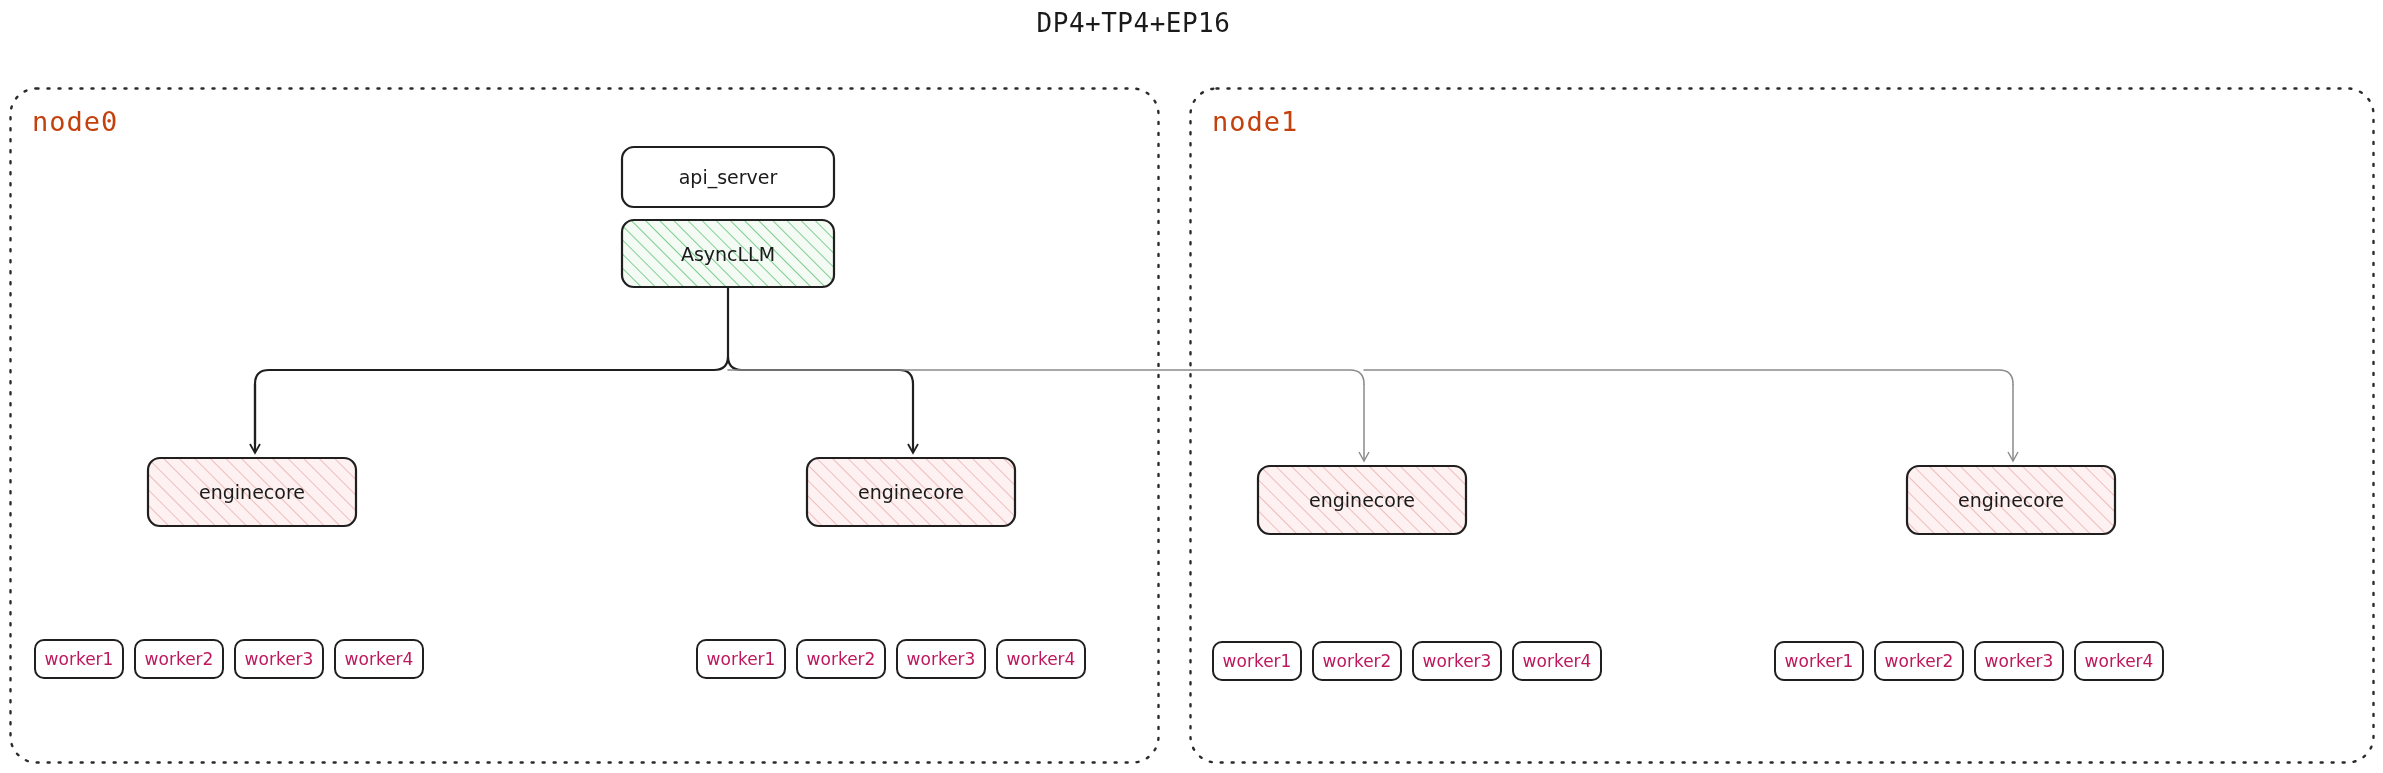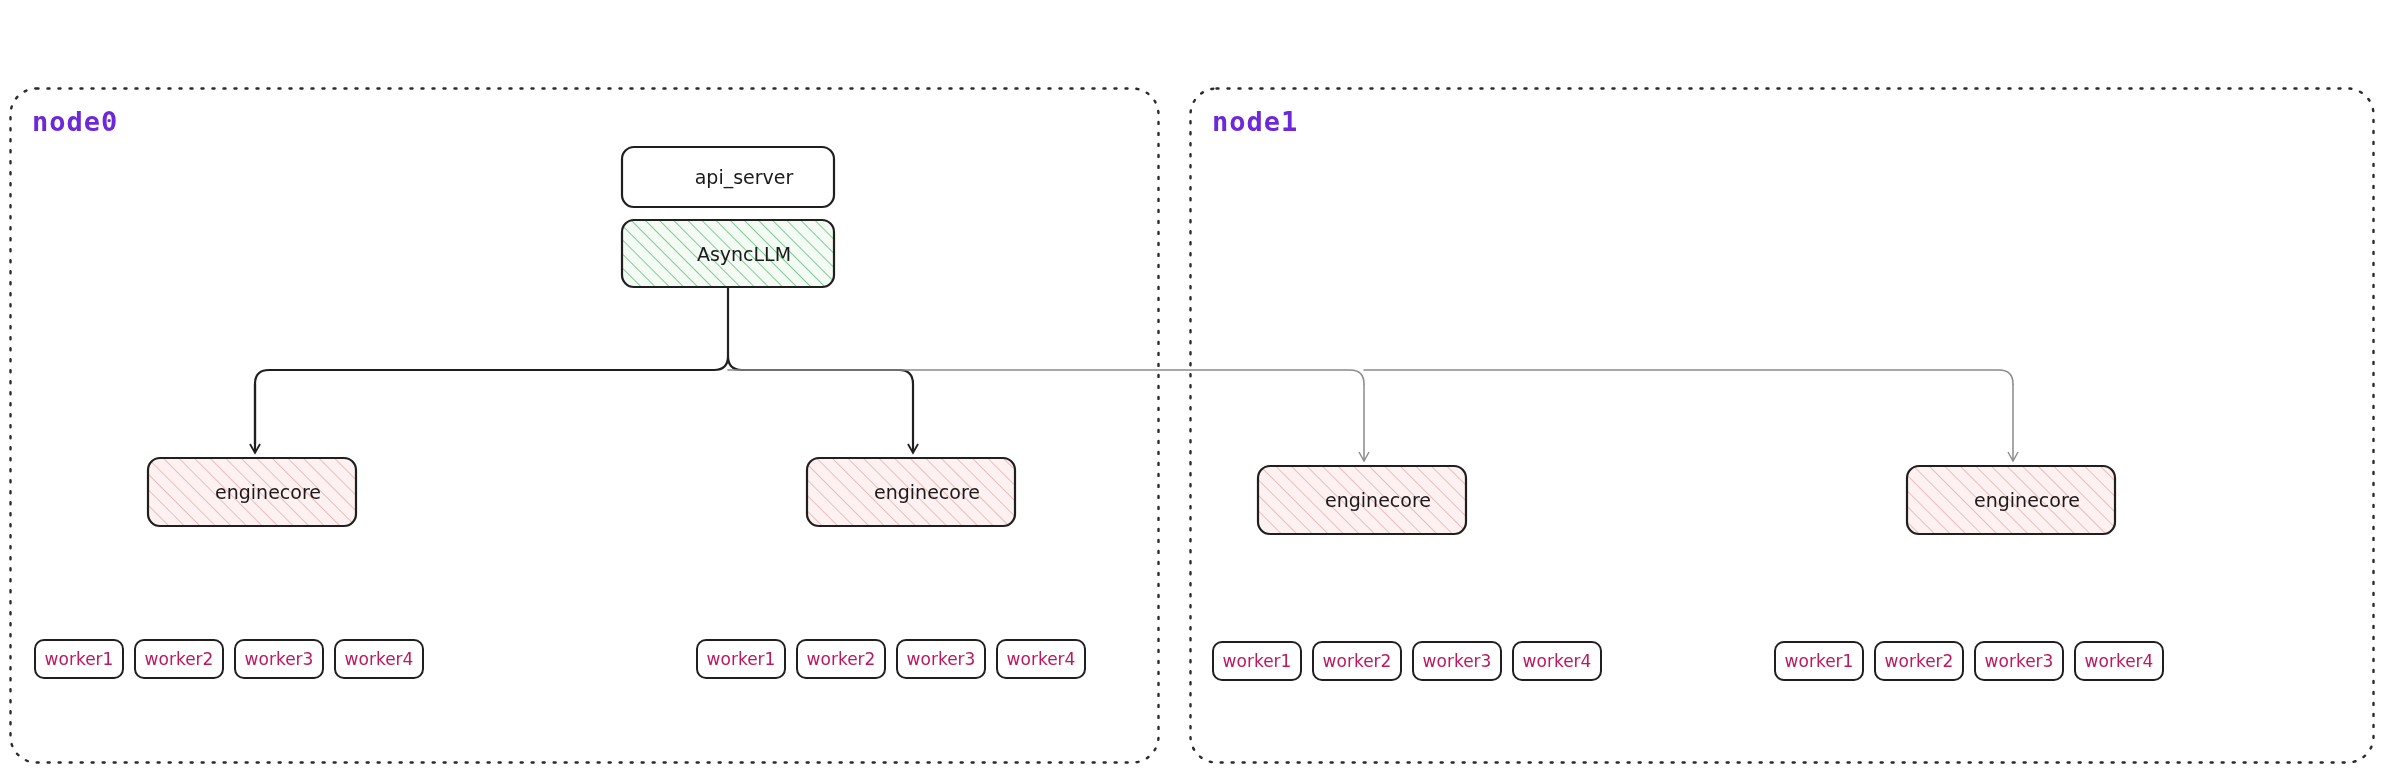--- a/index.html
+++ b/index.html
@@ -8,36 +8,37 @@
   #stage{position:relative;width:2383px;height:773px;background:#fff;}
   svg.layer{position:absolute;left:0;top:0;width:2383px;height:773px;}
   .title{
     position:absolute;left:0;top:8px;width:2267px;text-align:center;
     font-family:"DejaVu Sans Mono","Liberation Mono",monospace;
     font-size:26px;color:#1a1a1a;letter-spacing:0.5px;
   }
   .nodelabel{
     position:absolute;
     font-family:"DejaVu Sans Mono","Liberation Mono",monospace;
-    font-size:27px;color:#6d28d9;letter-spacing:1px;font-weight:bold;
+    font-size:27px;color:#c2410c;letter-spacing:1px;
   }
   .boxtext{
     position:absolute;display:flex;align-items:center;justify-content:center;
-    font-size:19px;color:#1a1a1a;pointer-events:none;white-space:nowrap;padding-left:16px;
+    font-size:19px;color:#1a1a1a;pointer-events:none;white-space:nowrap;
   }
   .wtext{
     position:absolute;display:flex;align-items:center;justify-content:center;
     font-size:17px;color:#be185d;pointer-events:none;white-space:nowrap;
   }
 </style>
 </head>
 <body>
 
 <div id="stage">
 
+  <div class="title">DP4+TP4+EP16</div>
 
   <svg class="layer" viewBox="0 0 2383 773" xmlns="http://www.w3.org/2000/svg">
     <defs>
       <pattern id="hatch-green" width="10" height="10" patternUnits="userSpaceOnUse" patternTransform="rotate(-45)">
         <rect width="10" height="10" fill="#f3fbf4"></rect>
         <line x1="0" y1="0" x2="0" y2="10" stroke="#63c178" stroke-width="1.6"></line>
       </pattern>
       <pattern id="hatch-pink" width="11" height="11" patternUnits="userSpaceOnUse" patternTransform="rotate(-45)">
         <rect width="11" height="11" fill="#fdf1f1"></rect>
         <line x1="0" y1="0" x2="0" y2="11" stroke="#ecaaaa" stroke-width="1.5"></line>

